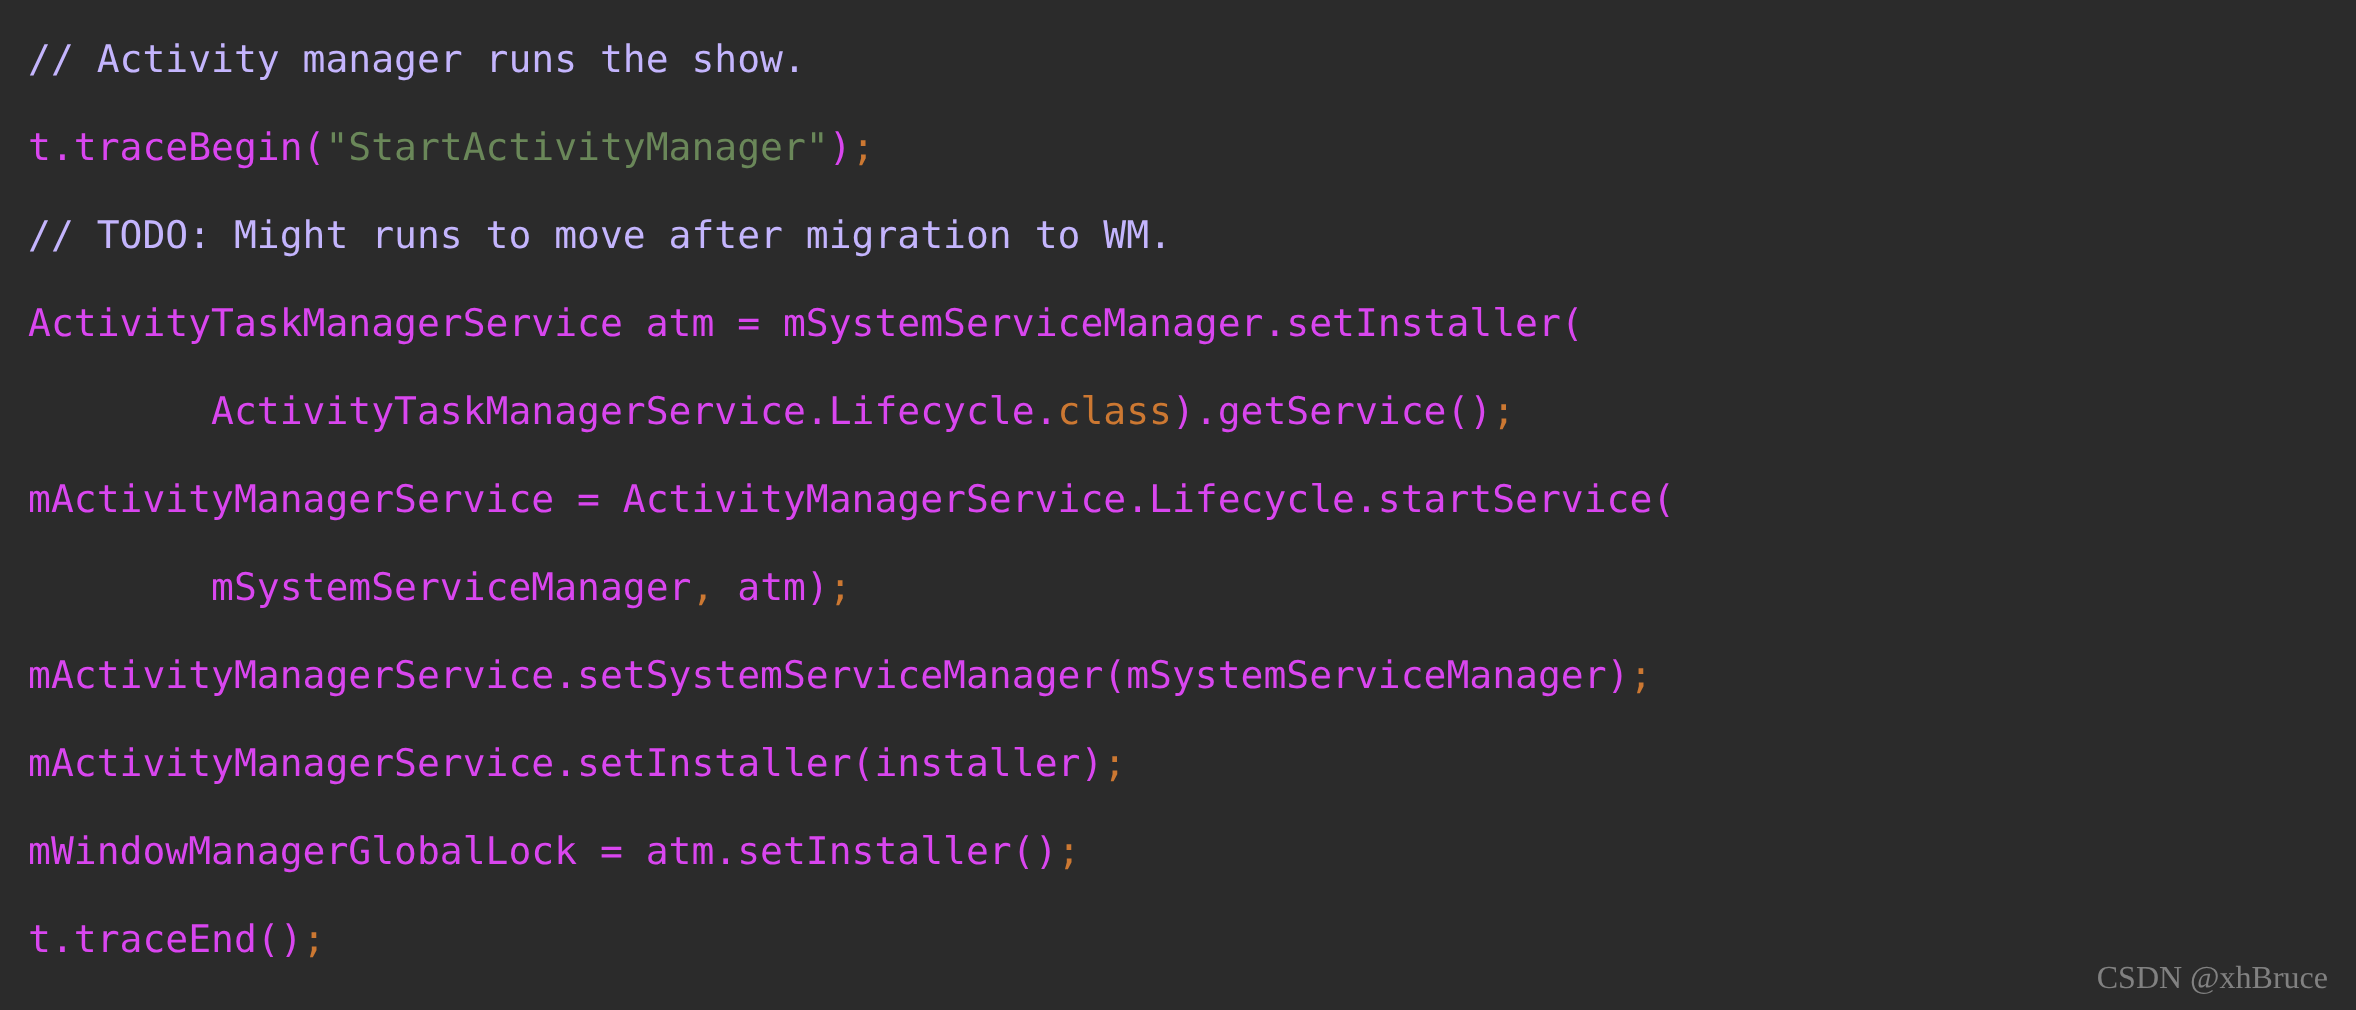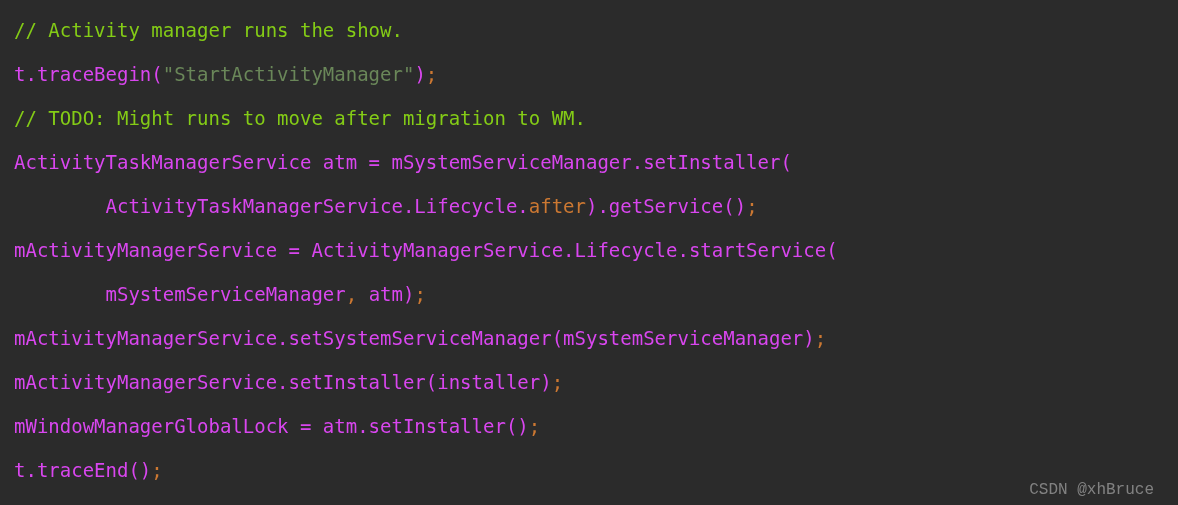--- a/index.html
+++ b/index.html
@@ -12,43 +12,43 @@
   }
   pre.code {
     margin: 0;
     padding: 8px 14px 8px 14px;
     font-family: "DejaVu Sans Mono", "JetBrains Mono", Consolas, monospace;
     font-size: 19px;
     line-height: 44px;
     color: #a9b7c6;
     white-space: pre;
   }
-  .comment { color: #84cc16; }
+  .comment { color: #c4b5fd; }
   .string  { color: #6a8759; }
   .keyword { color: #cc7832; }
   .orange  { color: #cc7832; }
   .default { color: #d946ef; }
   .watermark {
     position: absolute;
-    right: 24px;
+    right: 14px;
     bottom: 6px;
     color: rgba(200,200,200,0.55);
-    font-family: Liberation Mono, monospace;
+    font-family: Liberation Serif, serif;
     font-size: 16px;
     pointer-events: none;
   }
 </style>
 </head>
 <body>
 
 <pre class="code"><span class="comment">// Activity manager runs the show.</span>
 <span class="default">t.traceBegin(</span><span class="string">"StartActivityManager"</span><span class="default">)</span><span class="orange">;</span>
 <span class="comment">// TODO: Might runs to move after migration to WM.</span>
 <span class="default">ActivityTaskManagerService atm = mSystemServiceManager.setInstaller(</span>
-<span class="default">        ActivityTaskManagerService.Lifecycle.</span><span class="keyword">after</span><span class="default">).getService()</span><span class="orange">;</span>
+<span class="default">        ActivityTaskManagerService.Lifecycle.</span><span class="keyword">class</span><span class="default">).getService()</span><span class="orange">;</span>
 <span class="default">mActivityManagerService = ActivityManagerService.Lifecycle.startService(</span>
 <span class="default">        mSystemServiceManager</span><span class="orange">,</span><span class="default"> atm)</span><span class="orange">;</span>
 <span class="default">mActivityManagerService.setSystemServiceManager(mSystemServiceManager)</span><span class="orange">;</span>
 <span class="default">mActivityManagerService.setInstaller(installer)</span><span class="orange">;</span>
 <span class="default">mWindowManagerGlobalLock = atm.setInstaller()</span><span class="orange">;</span>
 <span class="default">t.traceEnd()</span><span class="orange">;</span></pre>
 
 <div class="watermark">CSDN @xhBruce</div>
 
 </body></html>

